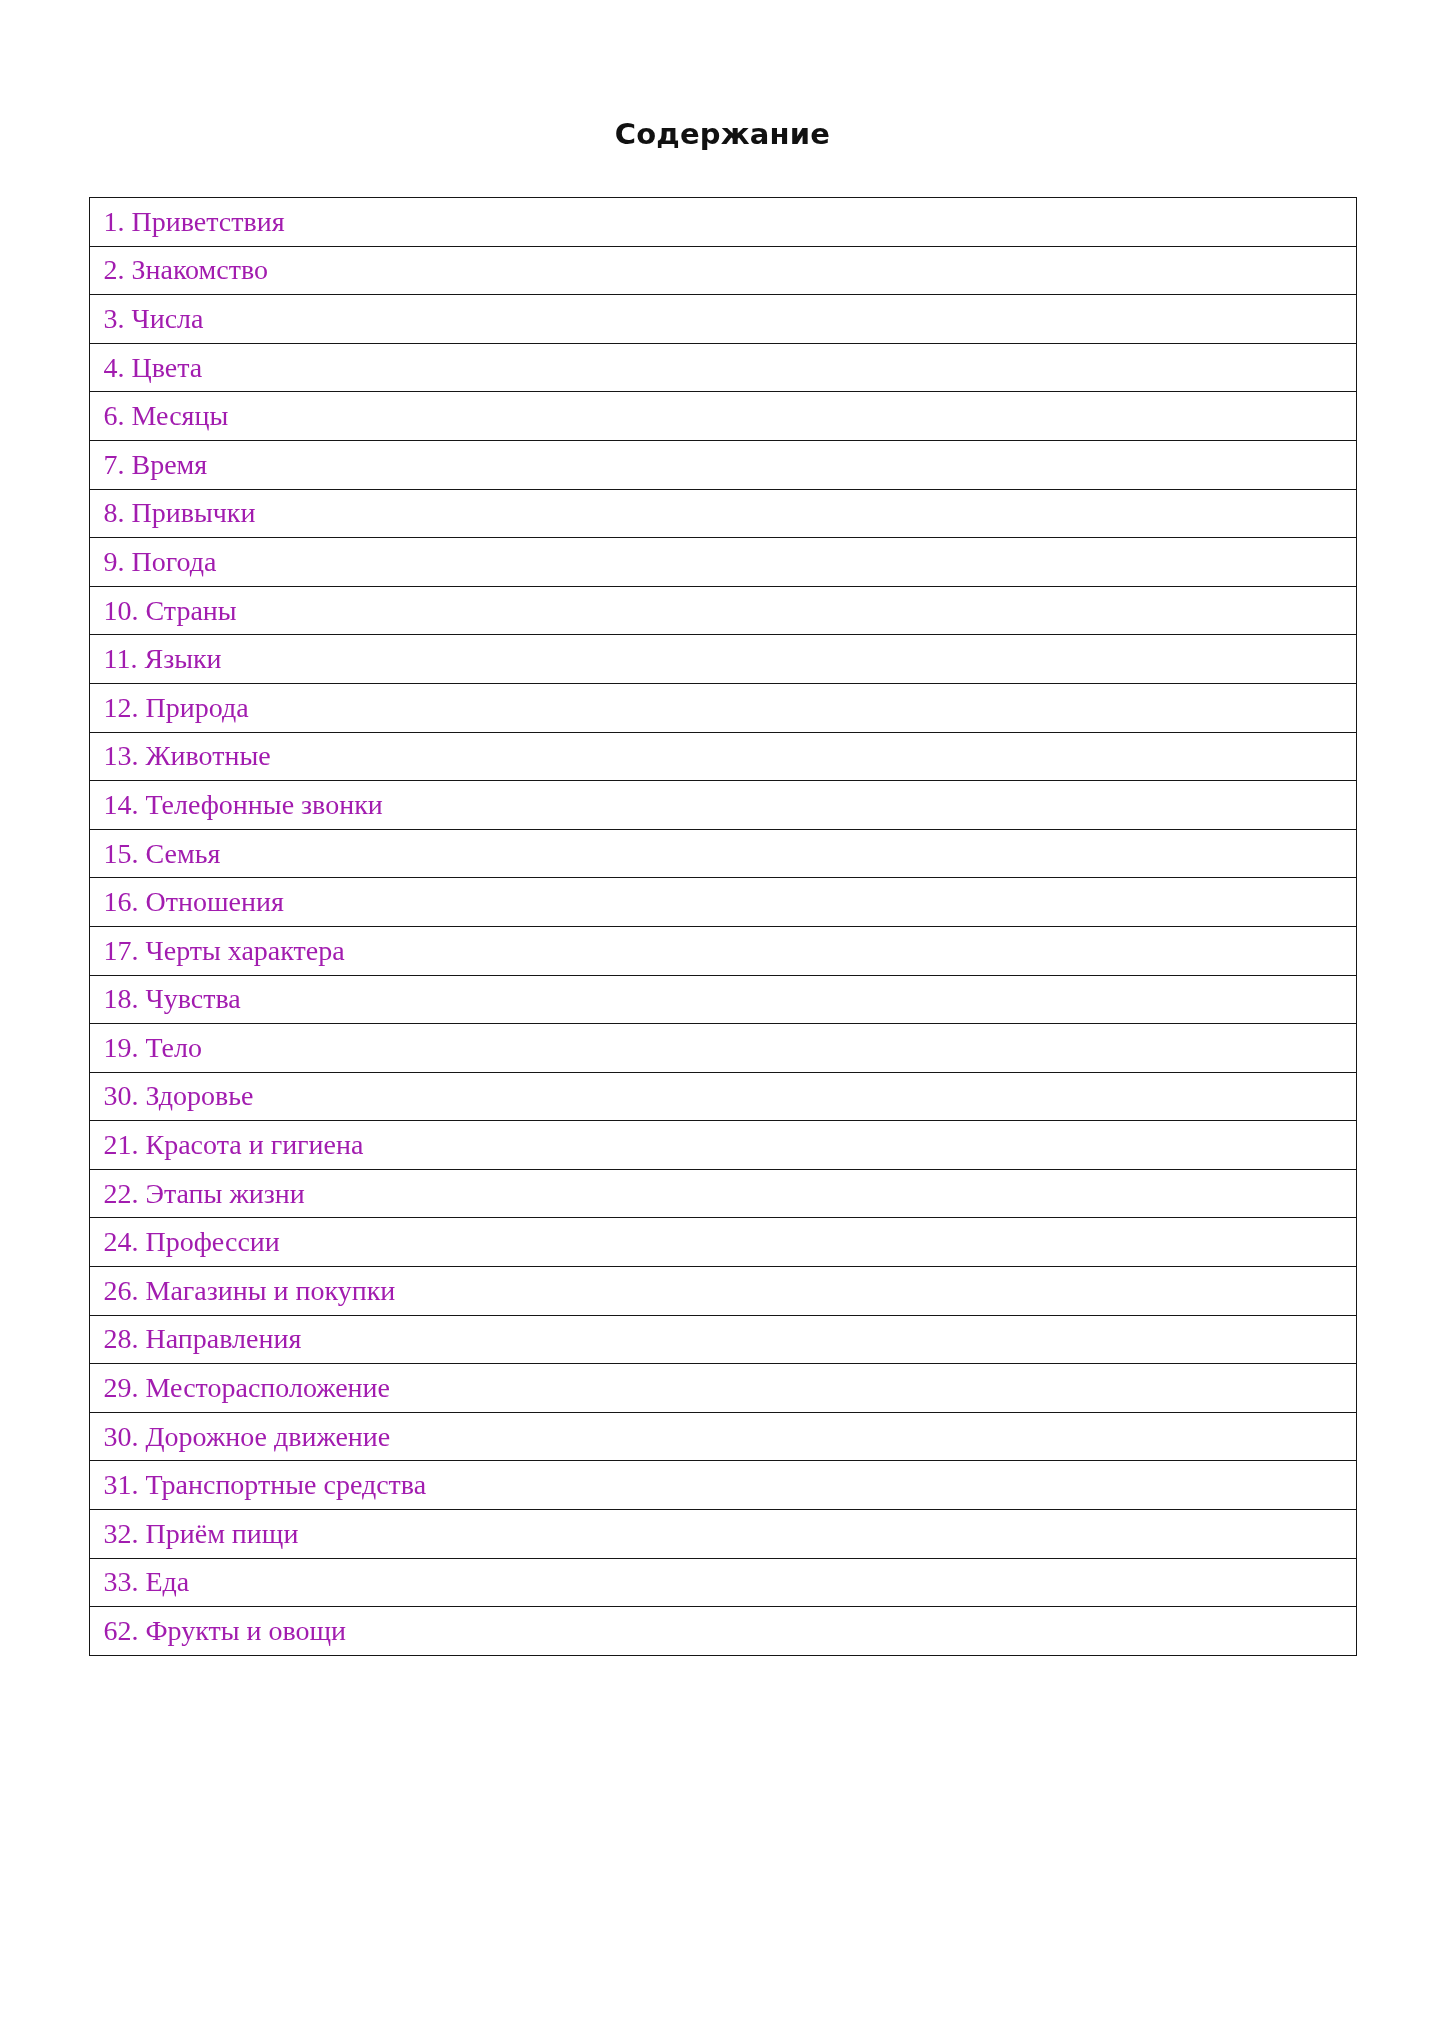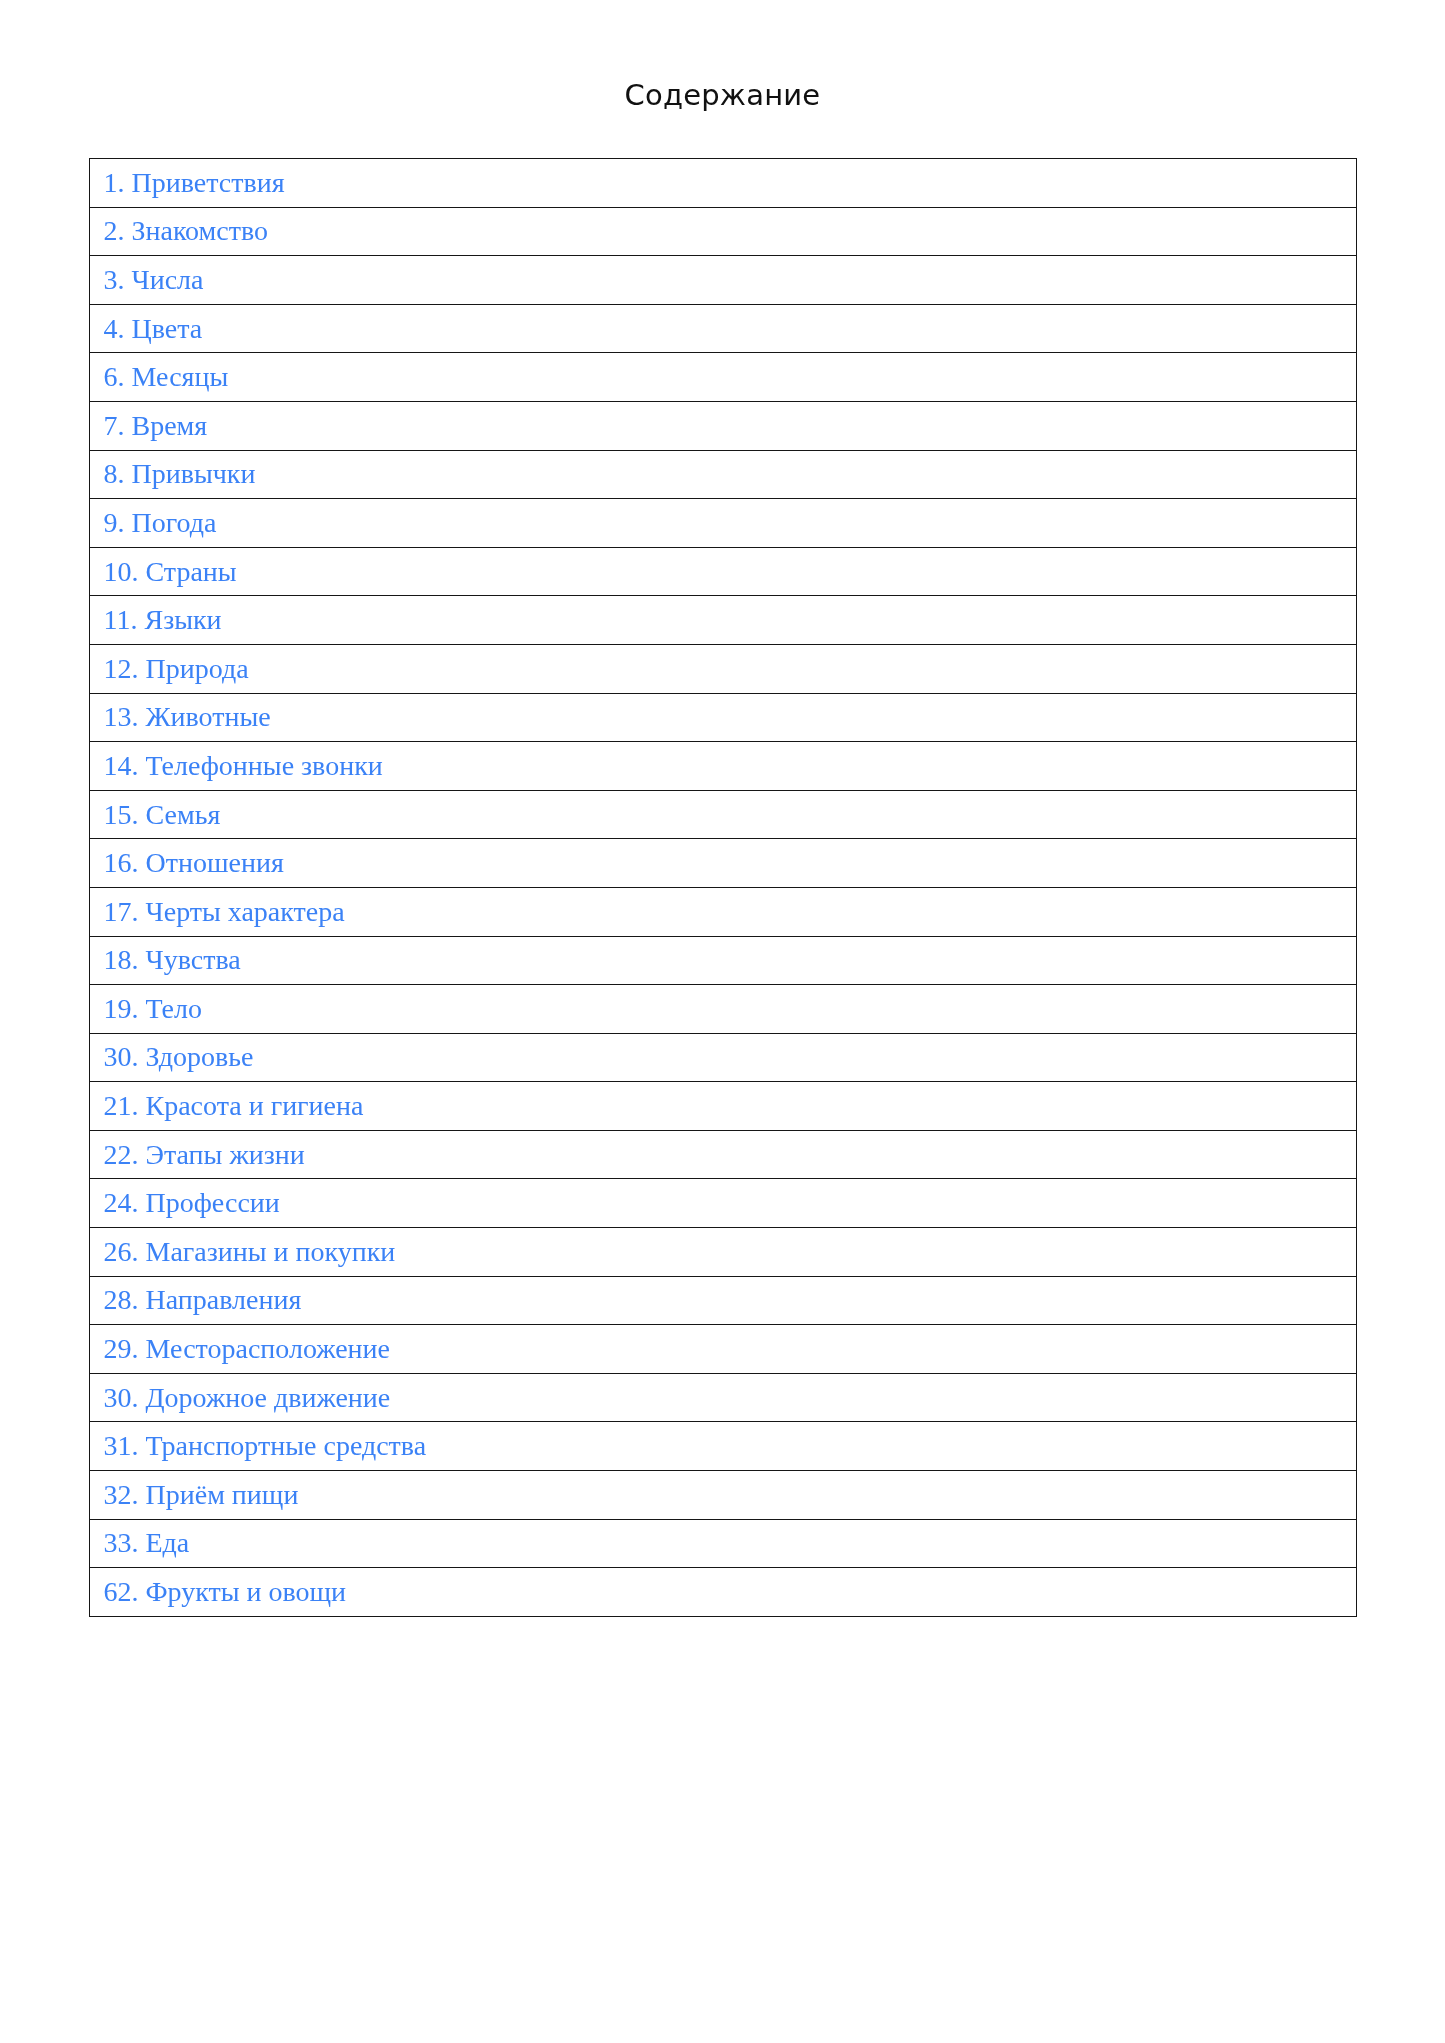--- a/index.html
+++ b/index.html
@@ -19,43 +19,43 @@
     width: 1445px;
     height: 2043px;
     box-sizing: border-box;
     padding: 0;
     position: relative;
   }
   .doc-title {
     text-align: center;
     font-size: 29px;
     font-family: "DejaVu Sans", sans-serif;
-    font-weight: 400;
+    font-weight: 700;
     color: #111;
     margin: 0;
-    padding-top: 78px;
+    padding-top: 117px;
     letter-spacing: 0.2px;
   }
   .toc {
     margin: 46px auto 0 auto;
     width: 1268px;
     border-collapse: collapse;
     table-layout: fixed;
   }
   .toc tr {
     height: 48.6px;
   }
   .toc td {
     border: 1.4px solid #161616;
     padding: 0 0 0 14px;
     font-size: 28px;
     line-height: 1.0;
     vertical-align: middle;
     font-family: "Liberation Serif", serif;
-    color: #3b82f6;
+    color: #a21caf;
     white-space: nowrap;
   }
 </style>
 </head>
 <body>
 
 <div class="page">
 
   <h1 class="doc-title">Содержание</h1>
 

